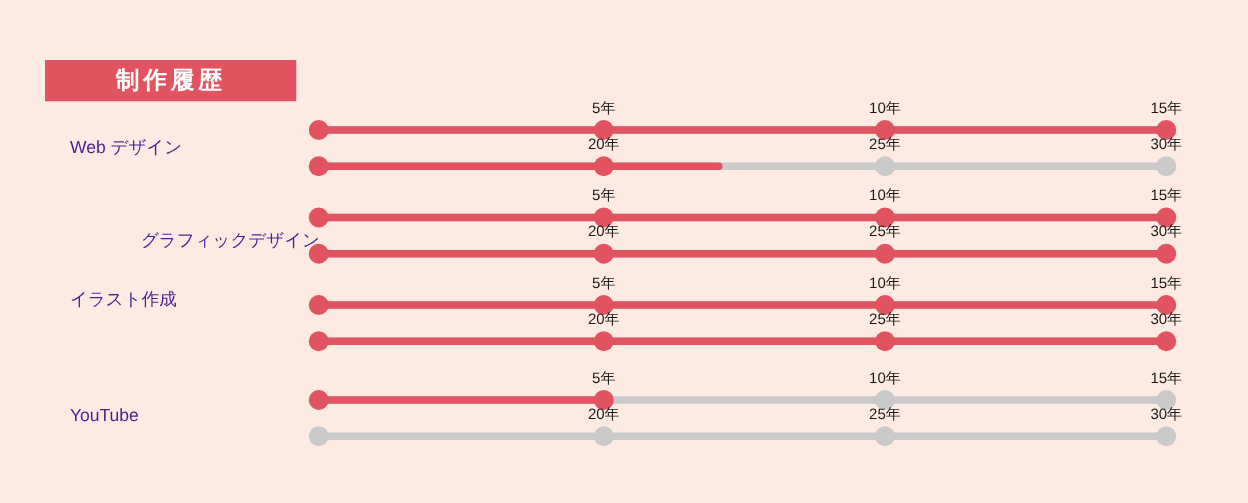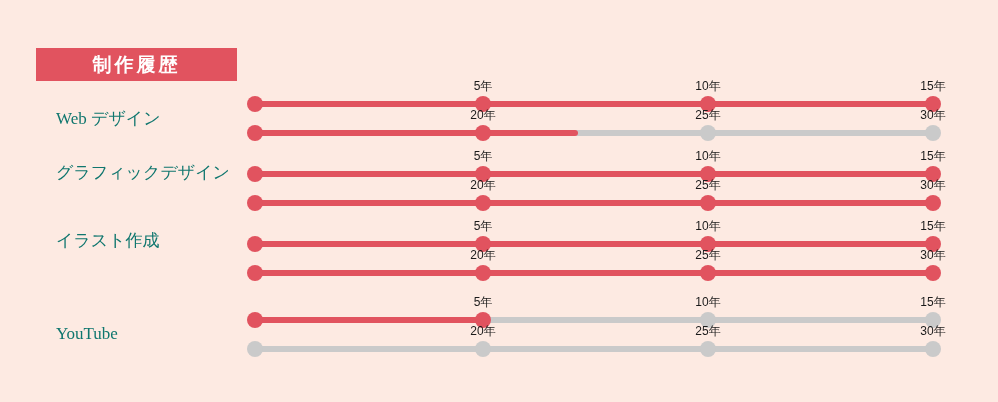--- a/index.html
+++ b/index.html
@@ -47,25 +47,24 @@
   .row {
     position: absolute;
     left: 0;
     width: 998px;
   }
 
   .row-label {
     position: absolute;
     left: 56px;
     width: 200px;
-    font-size: 17px;
-    color: #0f766e;
+    font-size: 14px;
+    color: #4c1d95;
     white-space: nowrap;
     line-height: 1;
-    font-family: Liberation Serif, serif;
   }
 
   .slider {
     position: absolute;
     left: 0;
     width: 678px;
     height: 16px;
   }
 
   
@@ -141,21 +140,21 @@
           <div class="dot active" style="left: 0px;"></div>
           <div class="dot active" style="left: 228.011px;"></div>
           <div class="tick-label below" style="left: 228.011px;">20年</div>
           <div class="dot" style="left: 452.972px;"></div>
           <div class="tick-label below" style="left: 452.972px;">25年</div>
           <div class="dot" style="left: 678px;"></div>
           <div class="tick-label below" style="left: 678px;">30年</div>
         </div>
       </div>
       <div class="row" style="top: 0px;">
-        <div class="row-label" style="top: 164px;">グラフィックデザイン</div>
+        <div class="row-label" style="top: 185px; text-align: right;">グラフィックデザイン</div>
         <div class="slider" style="top: 166px; left: 255px;">
           <div class="track-base"></div>
           <div class="track-fill" style="width: 678px;"></div>
           <div class="dot active" style="left: 0px;"></div>
           <div class="dot active" style="left: 228.011px;"></div>
           <div class="tick-label above" style="left: 228.011px;">5年</div>
           <div class="dot active" style="left: 452.972px;"></div>
           <div class="tick-label above" style="left: 452.972px;">10年</div>
           <div class="dot active" style="left: 678px;"></div>
           <div class="tick-label above" style="left: 678px;">15年</div>

